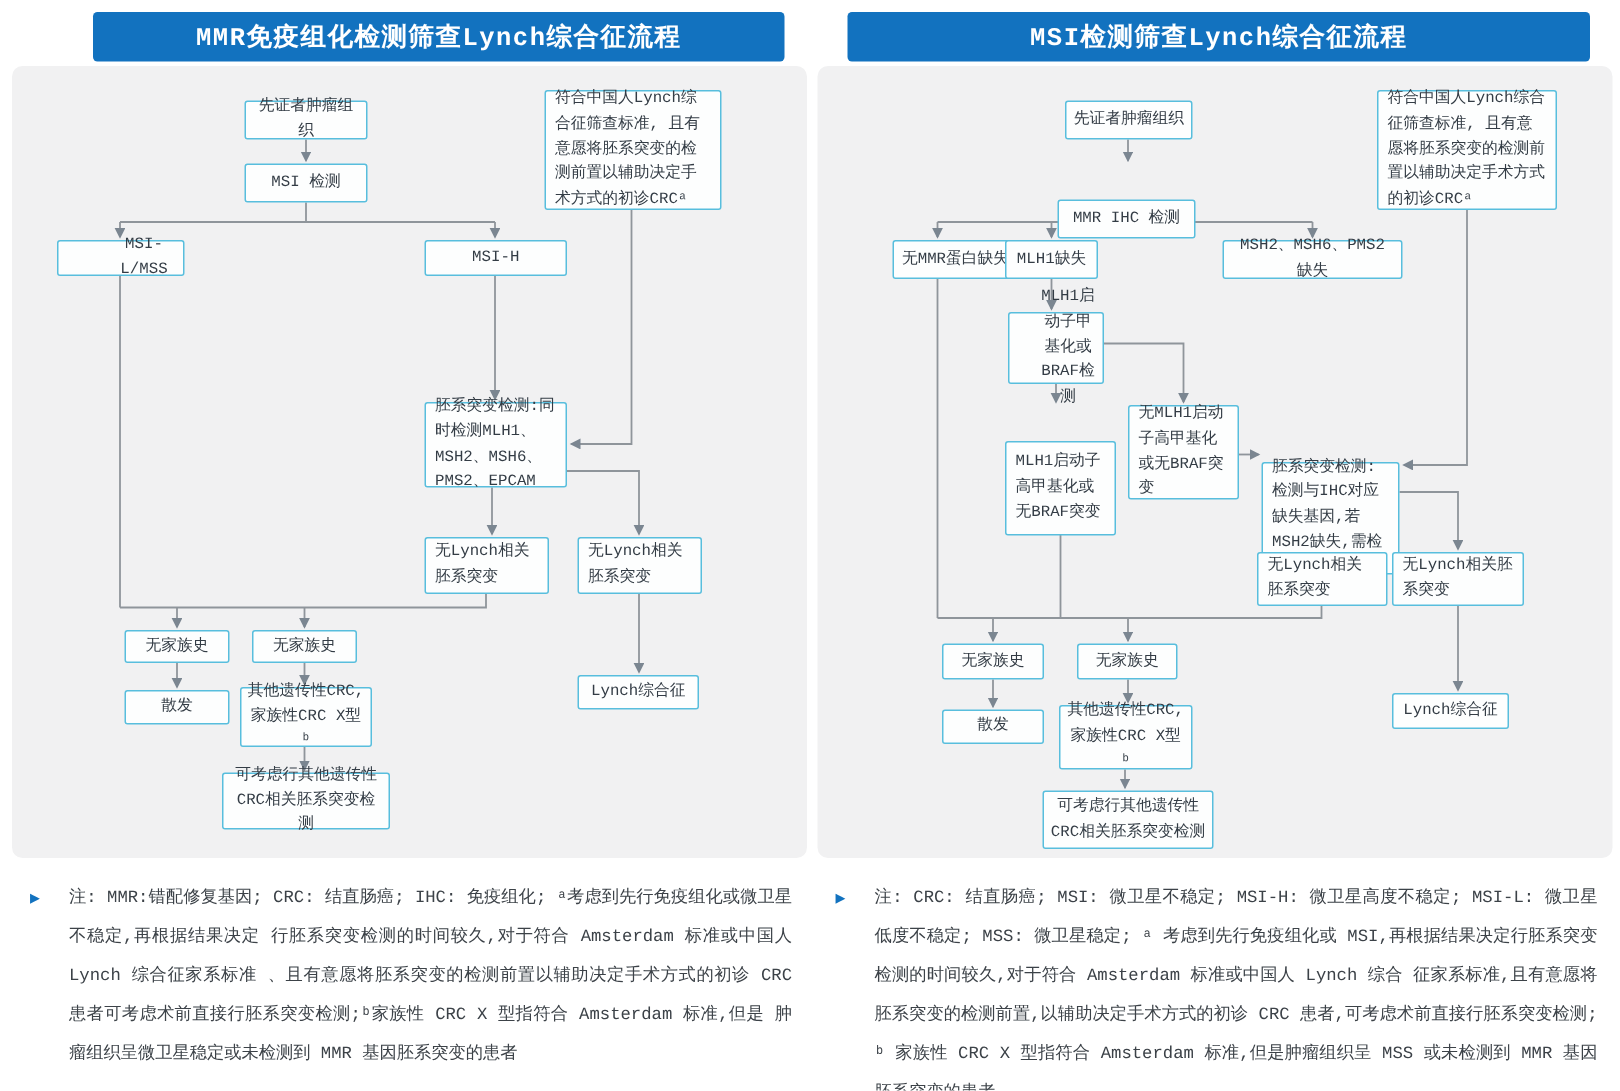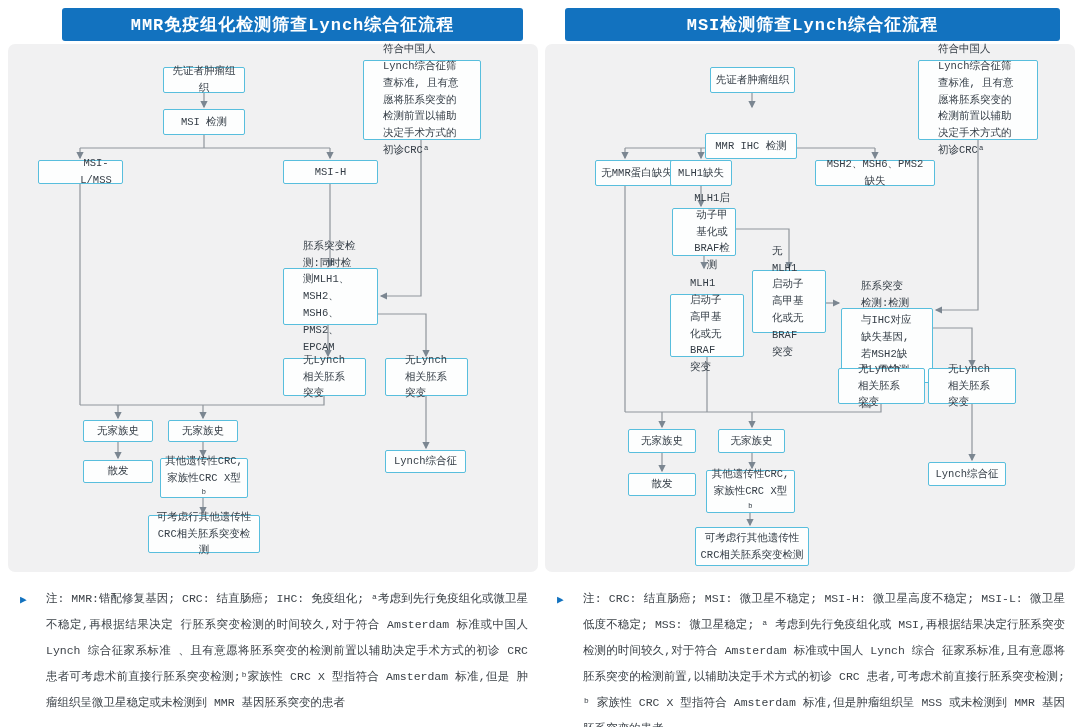--- a/index.html
+++ b/index.html
@@ -13,21 +13,21 @@
   .title-bar{position:absolute;top:0;height:33px;background:#1272bf;border-radius:3px;
              color:#ffffff;font-size:17px;font-weight:bold;letter-spacing:1px;
              display:flex;align-items:center;justify-content:center;}
   #panel-left .title-bar{left:54px;width:461px;}
   #panel-right .title-bar{left:20px;width:495px;}
   svg.conn{position:absolute;left:0;top:0;width:530px;height:572px;}
   .nd{position:absolute;background:#fdfefe;border:1px solid #58bedd;border-radius:2px;
       color:#333c45;font-size:10.5px;line-height:1.6;box-sizing:border-box;
       display:flex;align-items:center;justify-content:center;text-align:center;
       padding:2px 4px;}
-  .ml{justify-content:flex-start;text-align:left;padding:3px 19px;}
+  .ml{justify-content:flex-start;text-align:left;padding:3px 6px;}
   .mc{text-align:center;padding:3px 4px;}
   .note{position:absolute;left:12px;top:578px;width:508px;color:#3c4248;
         font-size:11.5px;line-height:26px;text-align:justify;}
   .note .bullet{position:absolute;left:0;top:1px;color:#1272bf;font-size:11px;}
   .note p{margin:0;padding-left:26px;}
   .watermark{position:absolute;left:348px;top:638px;display:flex;align-items:center;
              gap:6px;opacity:0.75;pointer-events:none;}
   .watermark .wm-text{color:#c3c3c6;font-size:27px;font-weight:bold;letter-spacing:3px;
                       white-space:nowrap;}
 </style>

